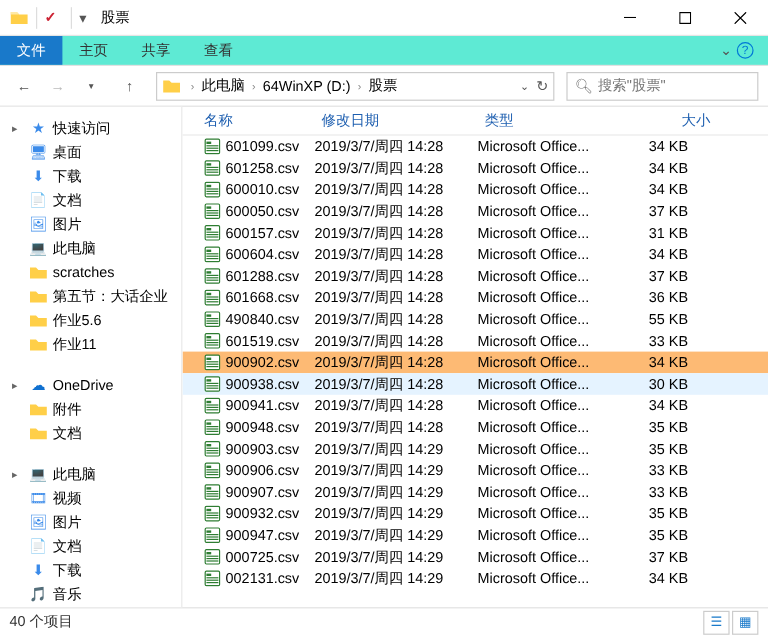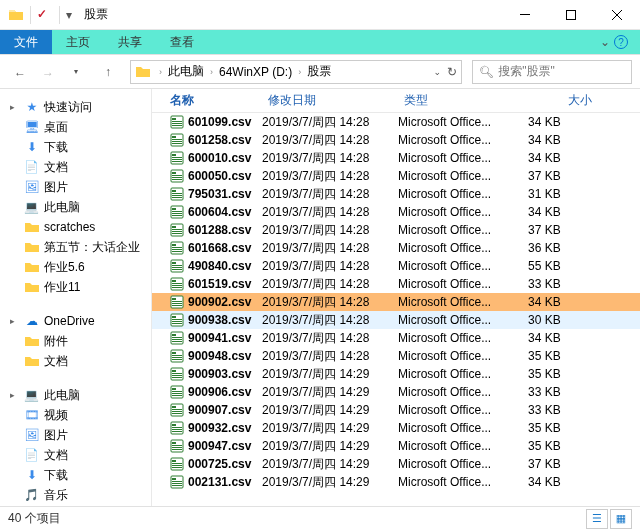--- a/index.html
+++ b/index.html
@@ -37,26 +37,26 @@
 .tree .group { margin-bottom: 14px; }
 .tree .node { display: flex; align-items: center; height: 20px; gap: 4px; padding-left: 4px; white-space: nowrap; overflow: hidden; }
 .tree .node.sub { padding-left: 18px; }
 .tree .node .caret { width: 10px; color: #666; font-size: 9px; }
 .tree .node .icn { width: 16px; height: 16px; display: flex; align-items: center; justify-content: center; }
 .tree .node .lbl { font-size: 12px; }
 
 .list { flex: 1; overflow: hidden; display: flex; flex-direction: column; }
 .cols { display: flex; height: 24px; border-bottom: 1px solid #e9e9e9; color: #1e5fb0; font-size: 12px; align-items: center; }
 .cols .c { padding: 0 6px; }
-.c1 { width: 110px; padding-left: 18px !important; font-weight: bold; } .c2 { width: 136px; } .c3 { width: 130px; } .c4 { width: 70px; text-align: right; }
+.c1 { width: 110px; padding-left: 18px !important; } .c2 { width: 136px; } .c3 { width: 130px; } .c4 { width: 70px; text-align: right; }
 
 .rows { flex: 1; overflow-y: auto; }
 .row { display: flex; height: 18px; align-items: center; font-size: 12px; }
 .row .c1 { display: flex; align-items: center; gap: 4px; }
-.row .c4 { text-align: left; padding-right: 12px; }
+.row .c4 { text-align: center; padding-right: 12px; }
 .row.sel { background: #fdba74; }
 .row.sel2 { background: #e5f3ff; }
 .row .ficn { width: 14px; height: 14px; }
 .row-scroll::-webkit-scrollbar { width: 16px; }
 .row-scroll::-webkit-scrollbar-thumb { background: #c2c2c2; }
 .row-scroll::-webkit-scrollbar-track { background: #f0f0f0; }
 
 .status { height: 24px; border-top: 1px solid #e1e1e1; display: flex; align-items: center; padding: 0 8px; font-size: 12px; color: #333; }
 .status .viewbtns { margin-left: auto; display: flex; gap: 2px; }
 .status .viewbtns div { width: 22px; height: 20px; border: 1px solid #ccc; display: flex; align-items: center; justify-content: center; color: #1979ca; font-size: 11px; }
@@ -359,21 +359,21 @@
     <div class="c c1">
             <span class="ficn">
               <svg viewBox="0 0 14 14">
                 <rect x="1" y="1" width="12" height="12" rx="1" fill="#fff" stroke="#2e7d32"></rect>
                 <rect x="2" y="3" width="4" height="2" fill="#2e7d32"></rect>
                 <rect x="2" y="6" width="10" height="1" fill="#2e7d32"></rect>
                 <rect x="2" y="8" width="10" height="1" fill="#2e7d32"></rect>
                 <rect x="2" y="10" width="10" height="1" fill="#2e7d32"></rect>
               </svg>
             </span>
-            <span>795031.csv</span>
+            <span>600157.csv</span>
           </div>
     <div class="c c2">2019/3/7/周四 14:28</div>
     <div class="c c3">Microsoft Office...</div>
     <div class="c c4">31 KB</div>
   </div>
         <div class="row">
     <div class="c c1">
             <span class="ficn">
               <svg viewBox="0 0 14 14">
                 <rect x="1" y="1" width="12" height="12" rx="1" fill="#fff" stroke="#2e7d32"></rect>

